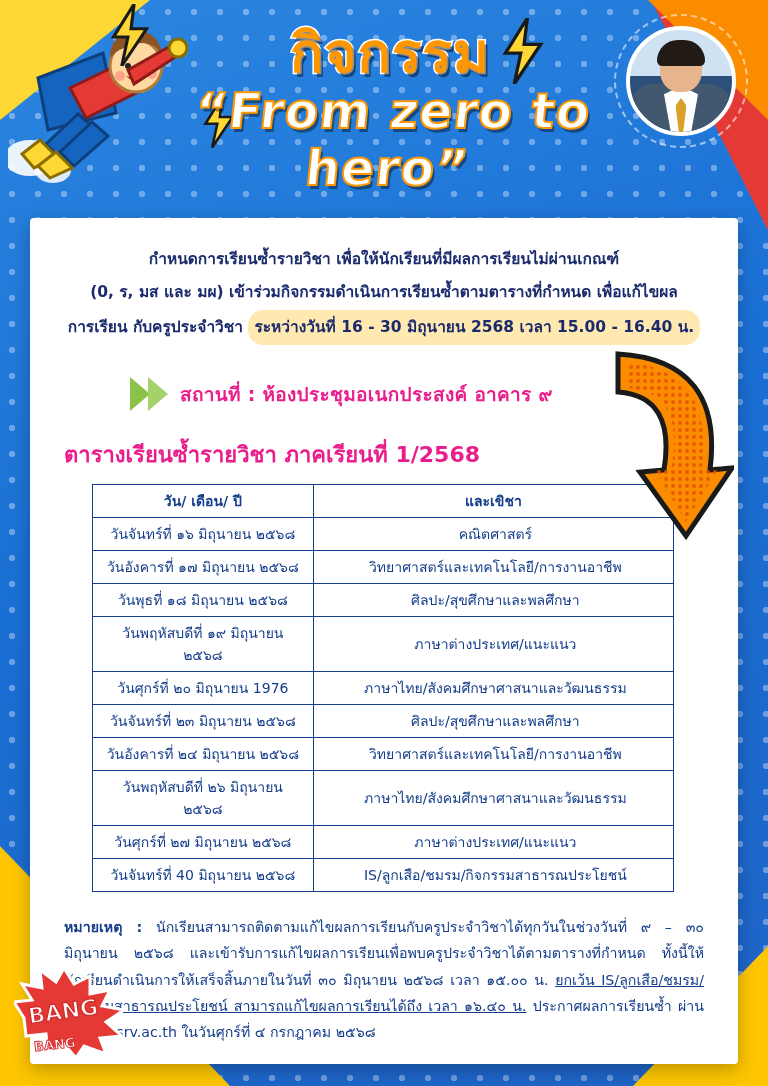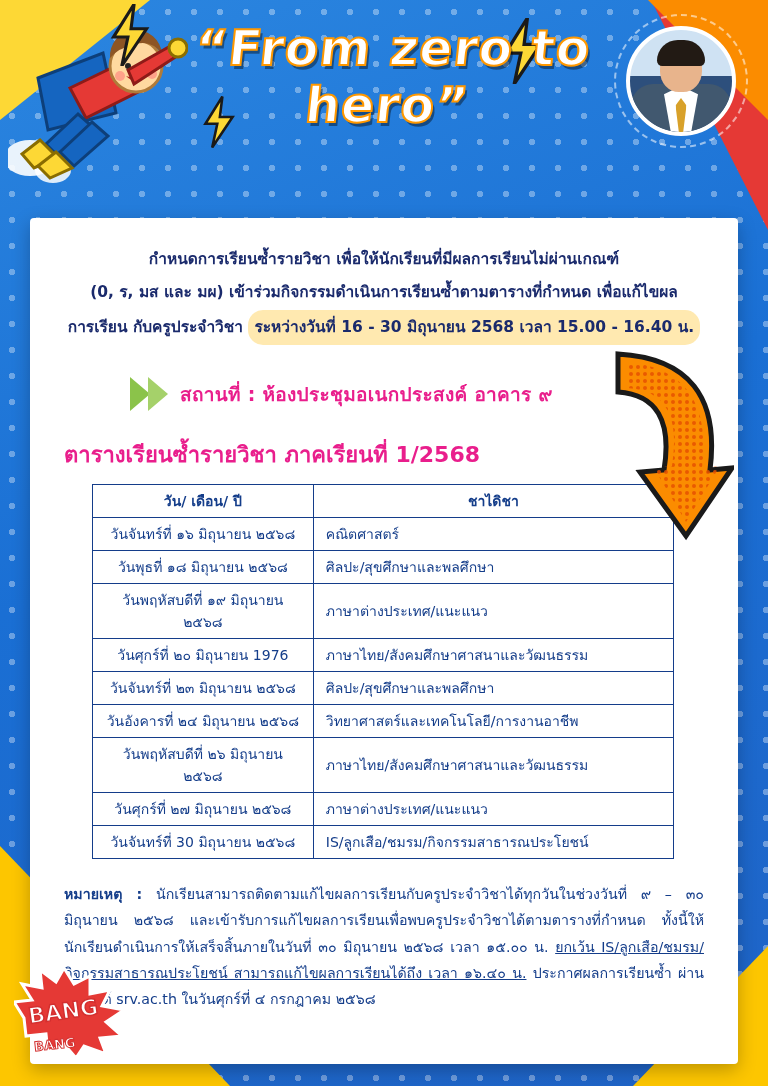--- a/index.html
+++ b/index.html
@@ -157,21 +157,21 @@
     font-size: 14px; color: #143d8a;
   }
   th, td {
     border: 1px solid #143d8a;
     padding: 5px 8px;
     height: 28px;
     margin-top: 24px;
   }
   th { text-align: center; font-weight: bold; }
   td.date { text-align: center; }
-  td.subject { text-align: left; padding-left: 12px; }
+  td.subject { text-align: center; padding-left: 12px; }
   .col-date { width: 38%; }
 
   
   .note {
     margin: 22px 34px 0 34px;
     font-size: 14.2px; color: #143d8a; line-height: 1.85;
     text-align: justify;
   }
   .note .u { text-decoration: underline; }
 
@@ -241,20 +241,21 @@
       <polygon points="24,0 4,32 18,32 12,60 36,24 21,24"></polygon>
     </svg>
     <svg class="bolt" style="left:202px; top:96px; width:34px; height:52px;" viewBox="0 0 40 60">
       <polygon points="24,0 4,32 18,32 12,60 36,24 21,24"></polygon>
     </svg>
     <svg class="bolt" style="left:500px; top:18px; width:46px; height:66px;" viewBox="0 0 40 60">
       <polygon points="24,0 4,32 18,32 12,60 36,24 21,24"></polygon>
     </svg>
 
     <div class="title-wrap">
+      <div class="title-line1">กิจกรรม</div>
       <div class="title-line2">“From zero to hero”</div>
     </div>
 
     <div class="avatar-ring"></div>
     <div class="avatar">
       <div class="suit"></div>
       <div class="shirt"></div>
       <div class="tie"></div>
       <div class="face"></div>
       <div class="hair"></div>
@@ -277,29 +278,33 @@
       <span class="chev chev2"></span>
       <span class="venue-text">สถานที่ : ห้องประชุมอเนกประสงค์ อาคาร ๙</span>
     </div>
 
     <div class="section-title">ตารางเรียนซ้ำรายวิชา ภาคเรียนที่ 1/2568</div>
 
     <table>
       <thead>
         <tr>
           <th class="col-date">วัน/ เดือน/ ปี</th>
-          <th>ชาไดิชา</th>
+          <th>และเขิชา</th>
         </tr>
       </thead>
       <tbody id="table-body">
           <tr>
             <td class="date col-date">วันจันทร์ที่ ๑๖ มิถุนายน ๒๕๖๘</td>
             <td class="subject">คณิตศาสตร์</td>
           </tr>
           <tr>
+            <td class="date col-date">วันอังคารที่ ๑๗ มิถุนายน ๒๕๖๘</td>
+            <td class="subject">วิทยาศาสตร์และเทคโนโลยี/การงานอาชีพ</td>
+          </tr>
+          <tr>
             <td class="date col-date">วันพุธที่ ๑๘ มิถุนายน ๒๕๖๘</td>
             <td class="subject">ศิลปะ/สุขศึกษาและพลศึกษา</td>
           </tr>
           <tr>
             <td class="date col-date">วันพฤหัสบดีที่ ๑๙ มิถุนายน ๒๕๖๘</td>
             <td class="subject">ภาษาต่างประเทศ/แนะแนว</td>
           </tr>
           <tr>
             <td class="date col-date">วันศุกร์ที่ ๒๐ มิถุนายน 1976</td>
             <td class="subject">ภาษาไทย/สังคมศึกษาศาสนาและวัฒนธรรม</td>
@@ -314,21 +319,21 @@
           </tr>
           <tr>
             <td class="date col-date">วันพฤหัสบดีที่ ๒๖ มิถุนายน ๒๕๖๘</td>
             <td class="subject">ภาษาไทย/สังคมศึกษาศาสนาและวัฒนธรรม</td>
           </tr>
           <tr>
             <td class="date col-date">วันศุกร์ที่ ๒๗ มิถุนายน ๒๕๖๘</td>
             <td class="subject">ภาษาต่างประเทศ/แนะแนว</td>
           </tr>
           <tr>
-            <td class="date col-date">วันจันทร์ที่ 30 มิถุนายน ๒๕๖๘</td>
+            <td class="date col-date">วันจันทร์ที่ 40 มิถุนายน ๒๕๖๘</td>
             <td class="subject">IS/ลูกเสือ/ชมรม/กิจกรรมสาธารณประโยชน์</td>
           </tr>
         </tbody>
     </table>
 
     <div class="note">
       <b>หมายเหตุ :</b><span> นักเรียนสามารถติดตามแก้ไขผลการเรียนกับครูประจำวิชาได้ทุกวันในช่วงวันที่ ๙ – ๓๐ มิถุนายน ๒๕๖๘ และเข้ารับการแก้ไขผลการเรียนเพื่อพบครูประจำวิชาได้ตามตารางที่กำหนด ทั้งนี้ให้นักเรียนดำเนินการให้เสร็จสิ้นภายในวันที่ ๓๐ มิถุนายน ๒๕๖๘ เวลา ๑๕.๐๐ น. </span><span class="u">ยกเว้น IS/ลูกเสือ/ชมรม/กิจกรรมสาธารณประโยชน์ สามารถแก้ไขผลการเรียนได้ถึง เวลา ๑๖.๔๐ น.</span><span> ประกาศผลการเรียนซ้ำ ผ่านเว็บไซต์ srv.ac.th ในวันศุกร์ที่ ๔ กรกฎาคม ๒๕๖๘</span>
     </div>
   </div>
 

